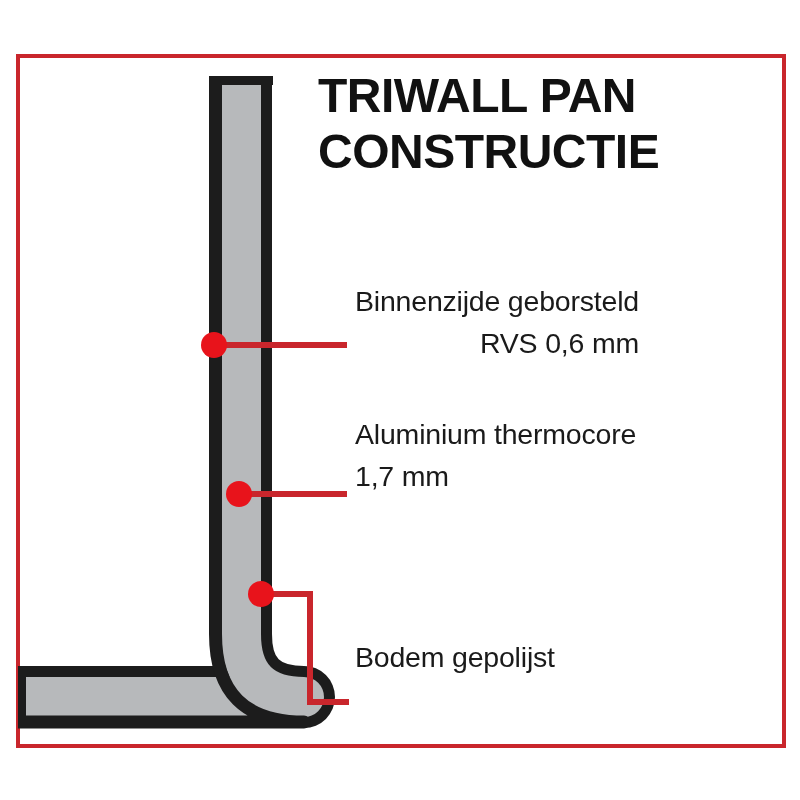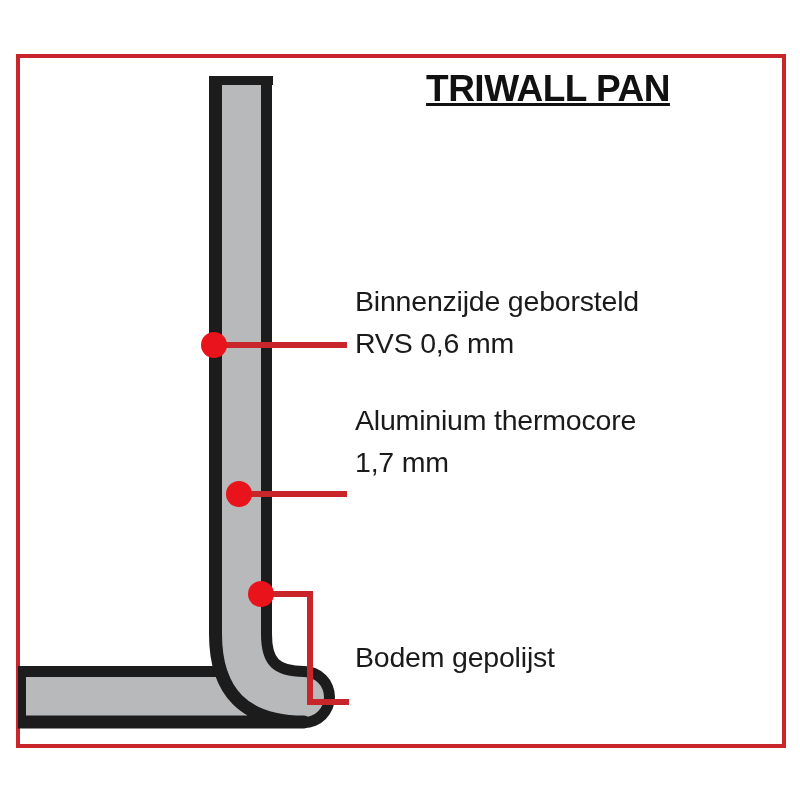--- a/index.html
+++ b/index.html
@@ -38,42 +38,41 @@
     top: 0;
     width: 800px;
     height: 800px;
   }
   
   #title {
     position: absolute;
     left: 318px;
     top: 68px;
     width: 460px;
-    font-size: 37px;
+    font-size: 48px;
     font-weight: bold;
     line-height: 1.16;
     letter-spacing: -0.5px;
     color: #111111;
-    text-align: center;
-    text-decoration: underline;
+    text-align: left;
   }
   #title .ln { display: block; white-space: nowrap; }
   
   .label {
     position: absolute;
     color: #1a1a1a;
     font-size: 28.5px;
     line-height: 1.47;
     font-weight: 400;
     letter-spacing: -0.2px;
     white-space: nowrap;
   }
   .label .ln { display: block; }
-  #label-1 { left: 355px; top: 281px; }
-  #label-2 { left: 355px; top: 400px; }
+  #label-1 { left: 355px; top: 281px; text-align: right; }
+  #label-2 { left: 355px; top: 414px; }
   #label-3 { left: 355px; top: 637px; }
 </style>
 </head>
 <body>
 
 <div id="stage">
 
   <div id="frame"></div>
 
   <svg id="diagram" viewBox="0 0 800 800">
@@ -101,20 +100,21 @@
 
     <g>
       <circle cx="214" cy="345" r="13" fill="#E8131B"></circle>
       <circle cx="239" cy="494" r="13" fill="#E8131B"></circle>
       <circle cx="261" cy="594" r="13" fill="#E8131B"></circle>
     </g>
   </svg>
 
   <div id="title">
     <span class="ln">TRIWALL PAN</span>
+    <span class="ln">CONSTRUCTIE</span>
   </div>
 
   <div class="label" id="label-1">
     <span class="ln">Binnenzijde geborsteld</span>
     <span class="ln">RVS 0,6 mm</span>
   </div>
 
   <div class="label" id="label-2">
     <span class="ln">Aluminium thermocore</span>
     <span class="ln">1,7 mm</span>

